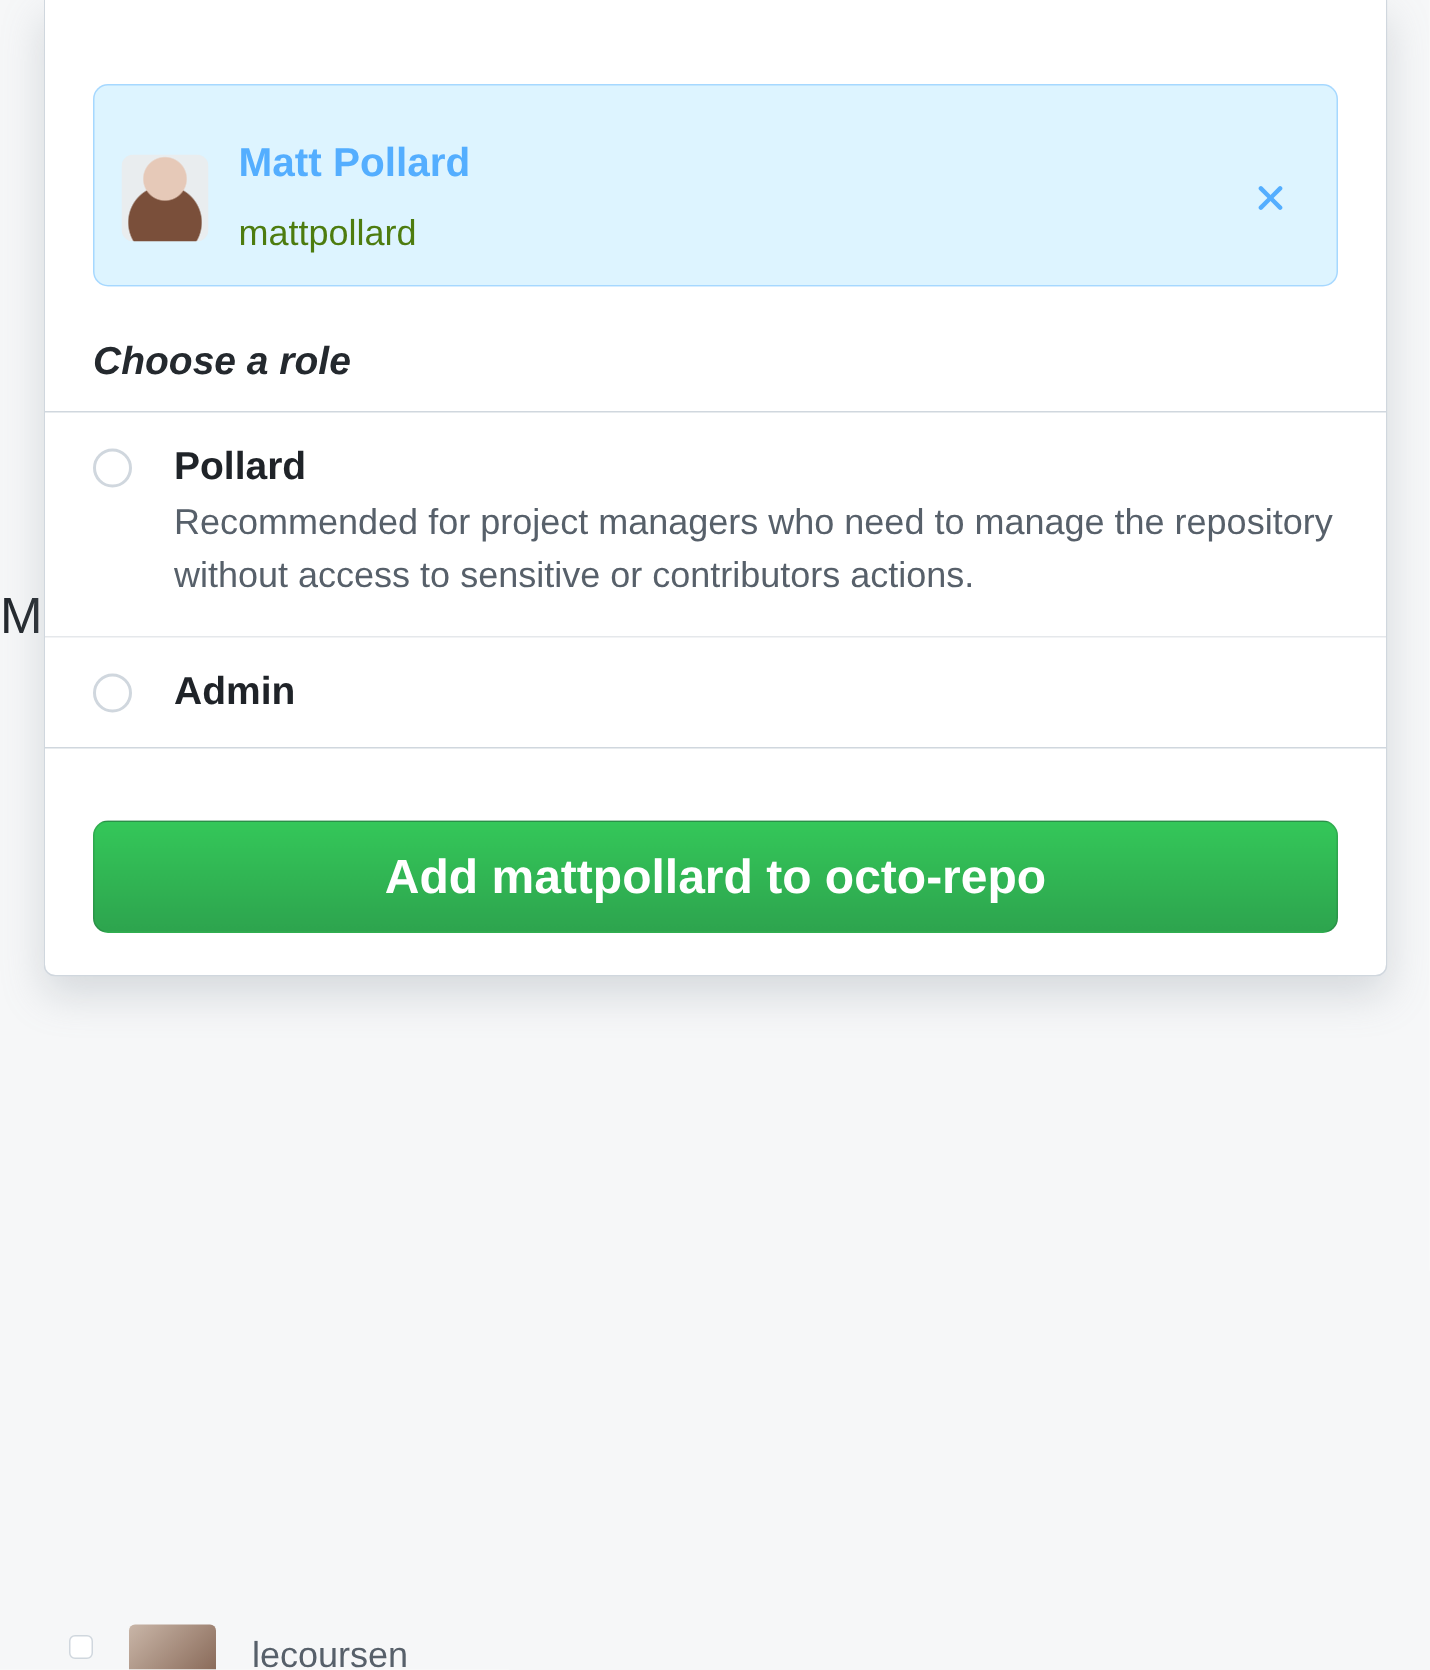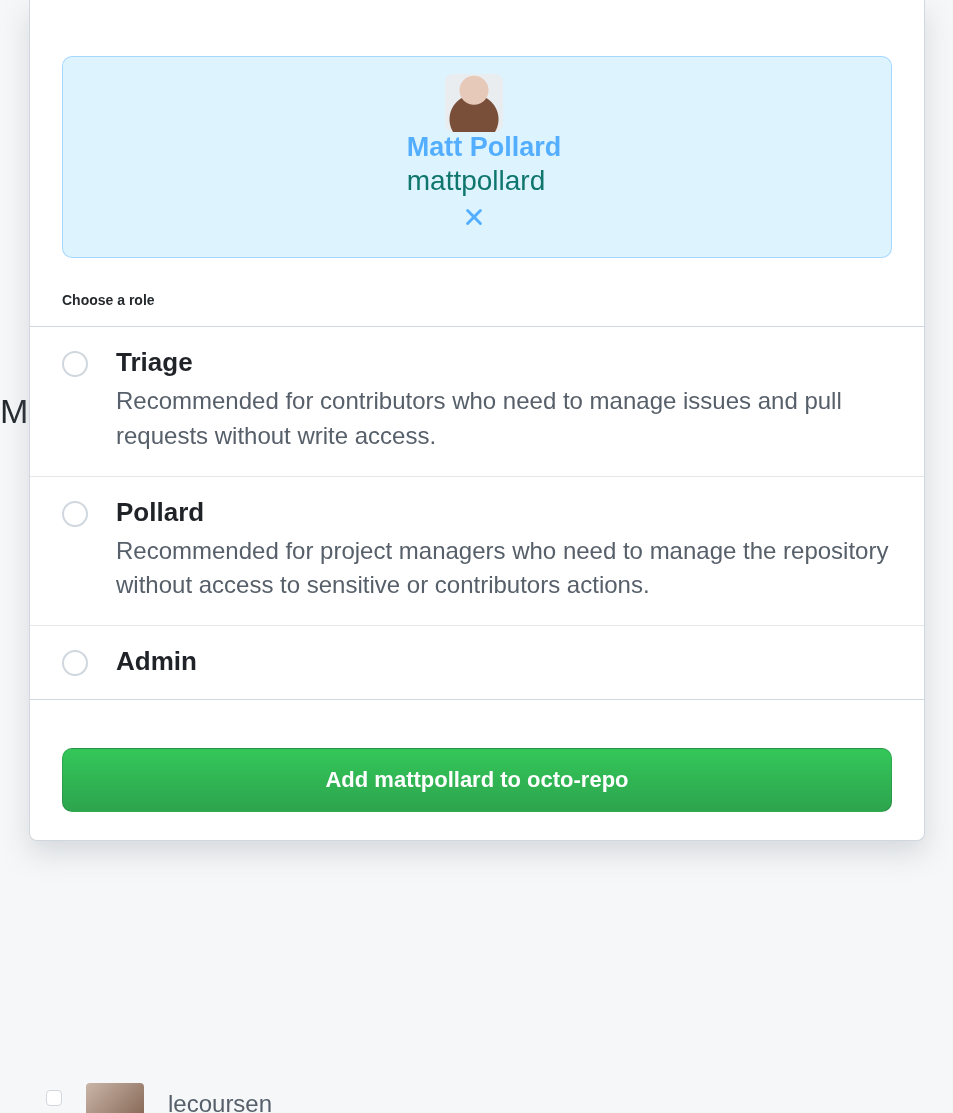--- a/index.html
+++ b/index.html
@@ -61,61 +61,61 @@
   }
   .user-card-wrap {
     padding: 56px 32px 0 32px;
   }
   .user-card {
     background: #ddf4ff;
     border: 1px solid rgba(84,174,255,0.4);
     border-radius: 10px;
     display: flex;
     align-items: center;
-    padding: 17px 24px 20px 18px;
-    flex-direction: column;
+    padding: 36px 24px 20px 18px;
   }
   .avatar {
     width: 58px; height: 58px;
     border-radius: 8px;
     background:
       radial-gradient(circle at 50% 28%, #e6c9b8 0 14px, transparent 15px),
       radial-gradient(circle at 50% 78%, #7a4f3a 0 24px, transparent 25px),
       #e9edef;
     flex-shrink: 0;
   }
   .user-texts { margin-left: 20px; flex: 1; }
   .user-display {
     font-size: 27px;
     font-weight: 600;
     color: #54aeff;
   }
   .user-login {
-    font-size: 28px;
-    color: #0f766e;
-    margin-top: 2px;
+    font-size: 24px;
+    color: #4d7c0f;
+    margin-top: 18px;
   }
   .close-btn {
     width: 40px; height: 40px;
     display: flex;
     align-items: center;
     justify-content: center;
     color: #54aeff;
     cursor: pointer;
     border: none;
     background: transparent;
   }
   .close-btn svg { width: 22px; height: 22px; stroke-width: 3.2; }
 
   .section-header {
     padding: 34px 32px 18px 32px;
-    font-size: 14px;
+    font-size: 26px;
     font-weight: 600;
     color: #24292e;
     border-bottom: 1px solid #d0d7de;
+    font-style: italic;
   }
 
   .role-list { }
   .role-row {
     display: flex;
     align-items: flex-start;
     padding: 20px 32px 22px 32px;
     border-bottom: 1px solid #e5e8eb;
     cursor: pointer;
   }
@@ -157,21 +157,21 @@
 
   .footer {
     padding: 48px 32px 28px 32px;
   }
   .primary-btn {
     width: 100%;
     background: linear-gradient(#34c759, #2da44e);
     background-color: #2da44e;
     border: 1px solid rgba(27,31,36,0.15);
     color: #ffffff;
-    font-size: 22px;
+    font-size: 32px;
     font-weight: 600;
     padding: 18px 0;
     border-radius: 10px;
     cursor: pointer;
   }
 </style>
 </head>
 <body>
 
 <div class="bg-hint-m">M</div>
@@ -197,27 +197,20 @@
         </svg>
       </button>
     </div>
   </div>
 
   <div class="section-header">Choose a role</div>
 
   <div class="role-list">
 
 
-    <div class="role-row">
-      <div class="radio"></div>
-      <div class="role-text">
-        <div class="role-title">Triage</div>
-        <div class="role-desc">Recommended for contributors who need to manage issues and pull requests without write access.</div>
-      </div>
-    </div>
 
 
     <div class="role-row">
       <div class="radio"></div>
       <div class="role-text">
         <div class="role-title">Pollard</div>
         <div class="role-desc">Recommended for project managers who need to manage the repository without access to sensitive or contributors actions.</div>
       </div>
     </div>
 

